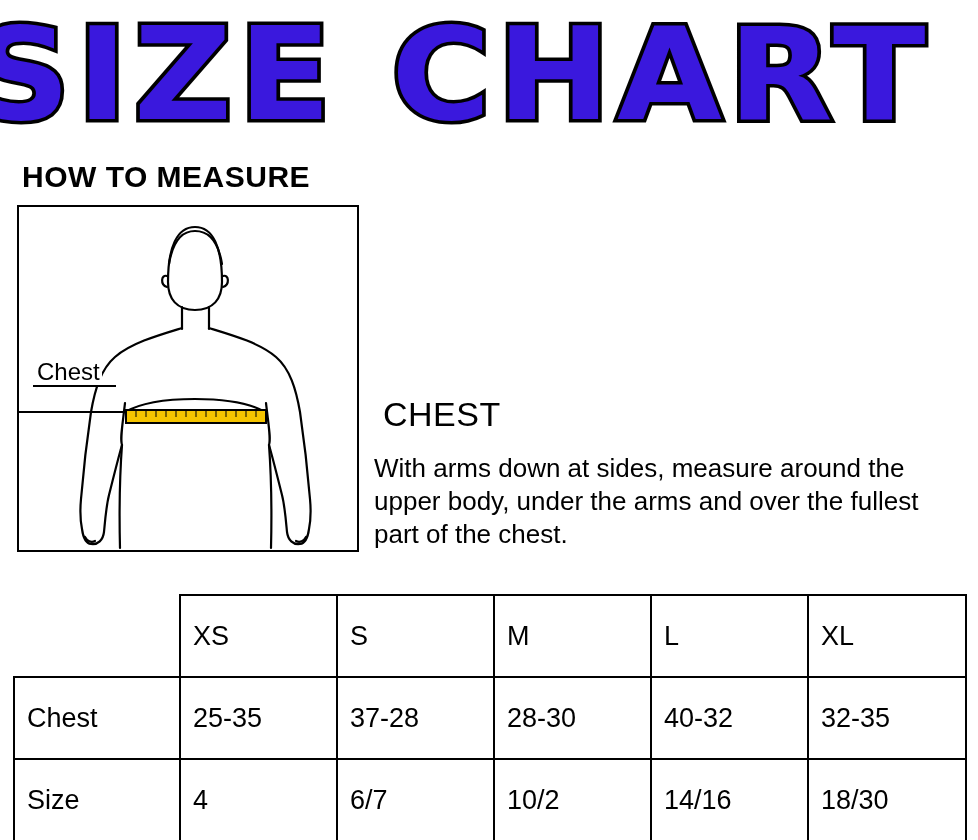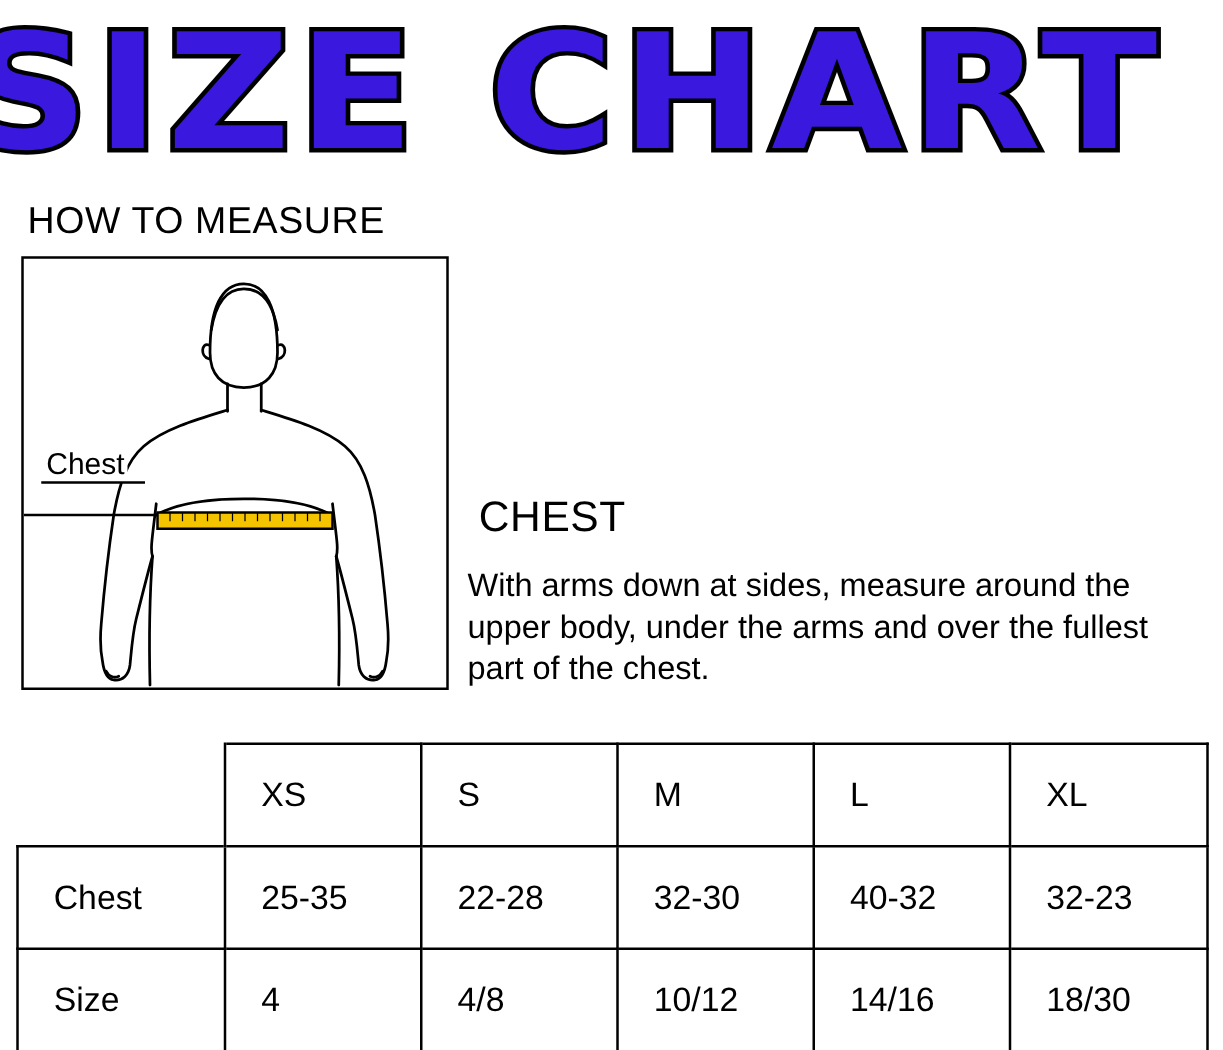--- a/index.html
+++ b/index.html
@@ -40,21 +40,21 @@
     white-space: nowrap;
     user-select: none;
   }
 
   
   .how-to {
     position: absolute;
     left: 22px;
     top: 160px;
     font-size: 30px;
-    font-weight: normal;
+    font-weight: bold;
     letter-spacing: 0.5px;
     font-family: "Liberation Sans", sans-serif;
   }
 
   
   .figure-box {
     position: absolute;
     left: 17px;
     top: 205px;
     width: 342px;
@@ -112,21 +112,21 @@
     left: 13px;
     top: 594px;
     width: 952px;
     border-collapse: collapse;
     table-layout: fixed;
   }
   .size-table td {
     height: 80px;
     font-size: 27px;
     font-family: "Liberation Sans", sans-serif;
-    padding: 0 0 0 28px;
+    padding: 0 0 0 12px;
     vertical-align: middle;
     border: 2px solid #000;
   }
   .size-table col.c0 { width: 166px; }
   .size-table col.c1 { width: 157px; }
   .size-table col.c2 { width: 157px; }
   .size-table col.c3 { width: 157px; }
   .size-table col.c4 { width: 157px; }
   .size-table col.c5 { width: 158px; }
 
@@ -233,27 +233,27 @@
       <td class="corner"></td>
       <td>XS</td>
       <td>S</td>
       <td>M</td>
       <td>L</td>
       <td>XL</td>
     </tr>
     <tr>
       <td>Chest</td>
       <td>25-35</td>
-      <td>22-28</td>
-      <td>32-30</td>
+      <td>37-28</td>
+      <td>28-30</td>
       <td>40-32</td>
-      <td>32-23</td>
+      <td>32-35</td>
     </tr>
     <tr class="last-row">
       <td>Size</td>
       <td>4</td>
-      <td>4/8</td>
-      <td>10/12</td>
+      <td>6/7</td>
+      <td>10/2</td>
       <td>14/16</td>
       <td>18/30</td>
     </tr>
   </tbody>
 </table>
 
 </body></html>

